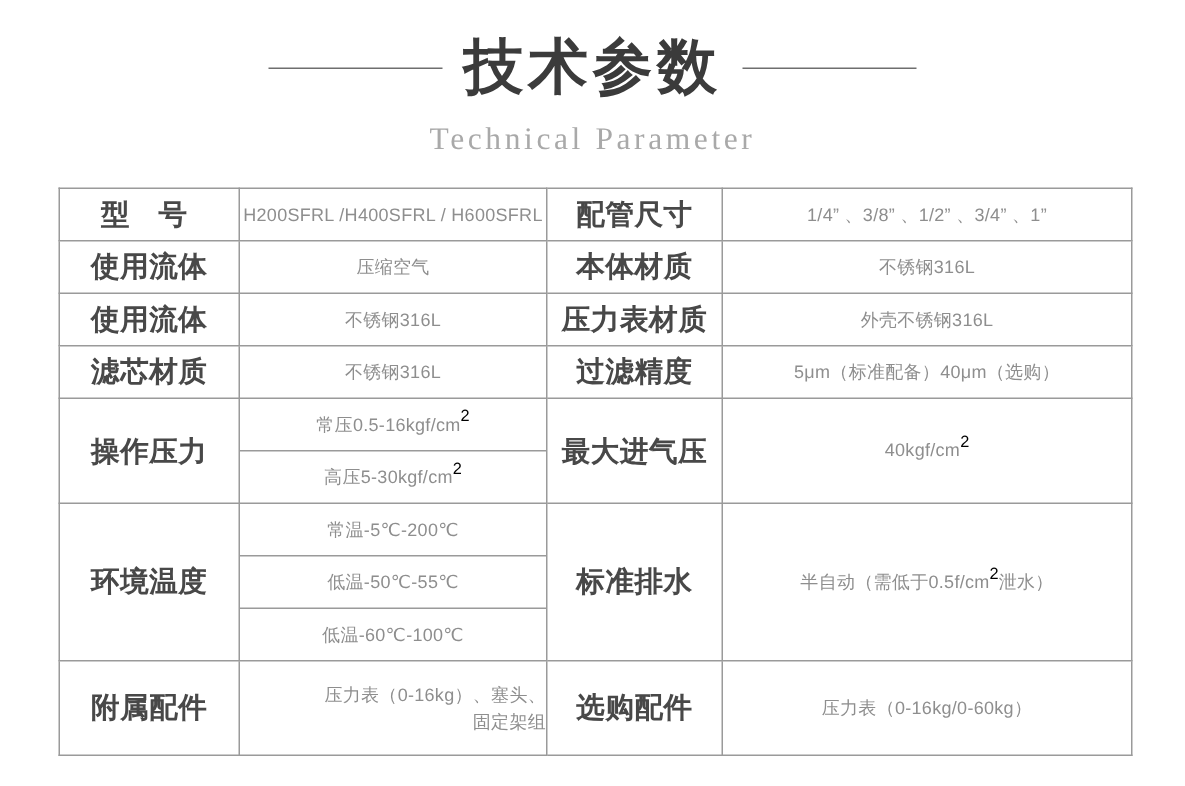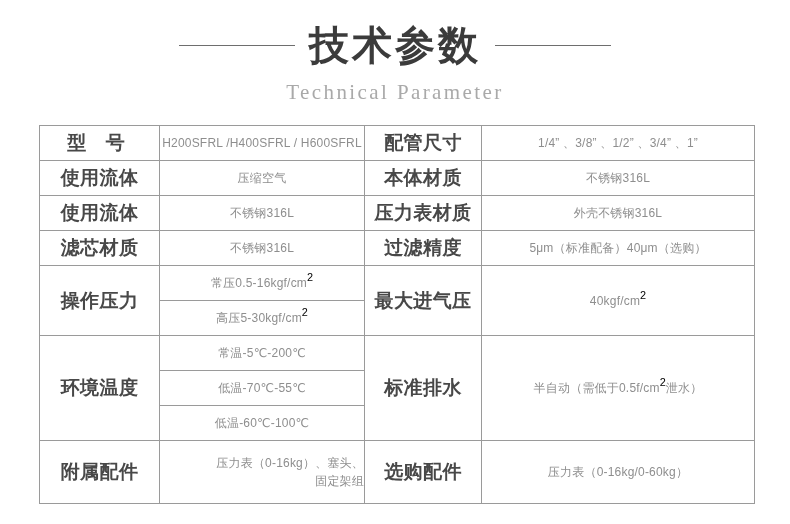--- a/index.html
+++ b/index.html
@@ -219,21 +219,21 @@
         <td class="c-value nested" rowspan="3">
           <table class="sub">
             <tbody>
               <tr>
                 <td>
                   <span class="val">常温-5℃-200℃</span>
                 </td>
               </tr>
               <tr>
                 <td>
-                  <span class="val">低温-70℃-55℃</span>
+                  <span class="val">低温-50℃-55℃</span>
                 </td>
               </tr>
               <tr>
                 <td>
                   <span class="val">低温-60℃-100℃</span>
                 </td>
               </tr>
             </tbody>
           </table>
         </td>

